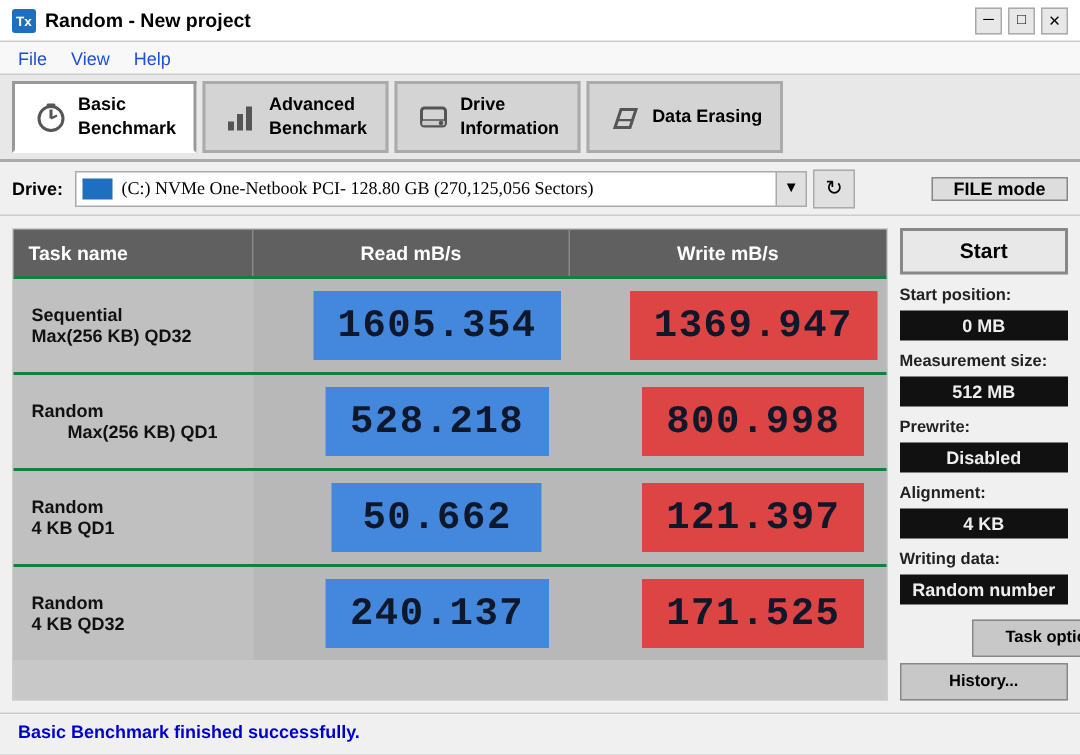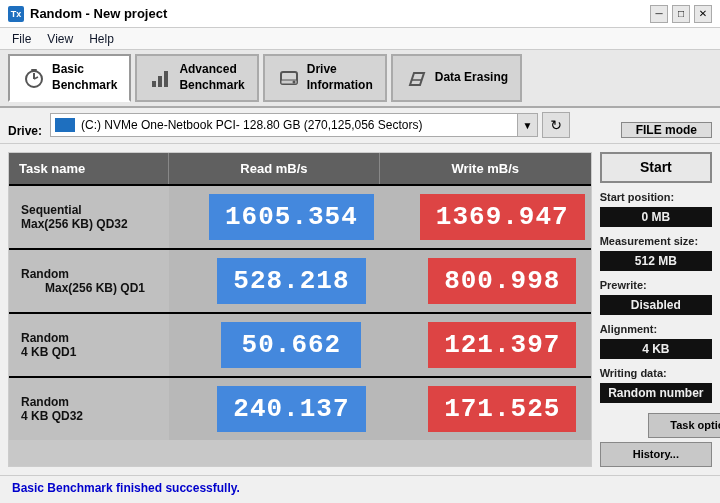--- a/index.html
+++ b/index.html
@@ -57,21 +57,21 @@
       border-bottom: 1px solid #ccc;
       display: flex;
       padding: 2px 4px;
       height: 22px;
       align-items: center;
     }
     .menu-item {
       padding: 1px 8px;
       font-size: 12px;
       cursor: pointer;
-      color: #0f172a;
+      color: #1d4ed8;
     }
 
     
     .toolbar {
       background: #e8e8e8;
       border-bottom: 2px solid #aaa;
       display: flex;
       padding: 6px 8px;
       gap: 4px;
       height: 58px;
@@ -101,21 +101,21 @@
       font-size: 16px;
       flex-shrink: 0;
     }
     .tool-btn-text { line-height: 1.3; }
 
     
     .drive-row {
       background: #f0f0f0;
       border-bottom: 1px solid #ccc;
       display: flex;
-      align-items: flex-end;
+      align-items: center;
       padding: 5px 8px;
       gap: 8px;
       height: 36px;
     }
     .drive-label { font-size: 12px; font-weight: 600; }
     .drive-select-arrow {
       width: 20px; height: 24px;
       border: 1px solid #aaa; border-left: none;
       background: #e0e0e0;
       display: flex; align-items: center; justify-content: center;
@@ -166,21 +166,21 @@
       padding: 8px 10px;
       text-align: center;
       border-right: 1px solid #888;
     }
     .bench-header-cell:last-child { border-right: none; }
     .bench-header-cell.left { text-align: left; }
 
     .bench-row {
       display: grid;
       grid-template-columns: 160px 1fr 1fr;
-      border-top: 2px solid #000000;
+      border-top: 2px solid #15803d;
       background: #b8b8b8;
       gap: 34px;
     }
     .bench-row:first-of-type { border-top: 2px solid #a0a0a0; }
 
     .bench-cell-name {
       padding: 10px 12px;
       font-size: 12px;
       font-weight: 600;
       color: #111;
@@ -193,21 +193,21 @@
       display: flex; align-items: center; justify-content: center;
     }
     .bench-cell-write {
       padding: 8px 6px;
       display: flex; align-items: center; justify-content: center;
     }
     .value-box {
       padding: 8px 16px;
       font-size: 26px;
       font-weight: 700;
-      color: #ffffff;
+      color: #0f172a;
       font-family: 'Courier New', monospace;
       letter-spacing: 1px;
       min-width: 140px;
       text-align: center;
     }
     .value-box.read { background: #4488dd; }
     .value-box.write { background: #dd4444; }
 
     
     .right-panel {
@@ -333,21 +333,21 @@
     </div>
     <div class="tool-btn-text">
       <div>Data Erasing</div>
       <div></div>
     </div>
   </div>
 </div>
 
 <div class="drive-row">
   <span class="drive-label">Drive:</span>
-  <div style="display:flex;align-items:center;flex:1;max-width:520px;">
+  <div style="display:flex;align-items:center;flex:1;max-width:520px;font-family:Liberation Serif, serif;">
     <div style="display:flex;align-items:center;border:1px solid #aaa;background:#fff;height:24px;flex:1;padding:0 4px;">
       <div style="width:20px;height:14px;background:#1e6fbf;margin-right:6px;flex-shrink:0;"></div>
       <span style="font-size:12px;white-space:nowrap;overflow:hidden;text-overflow:ellipsis;">(C:) NVMe One-Netbook PCI-  128.80 GB (270,125,056 Sectors)</span>
     </div>
     <div class="drive-select-arrow">▼</div>
     <div class="drive-refresh-btn" style="margin-left:4px;">↻</div>
   </div>
   <div class="file-mode-btn">FILE mode</div>
 </div>
 

